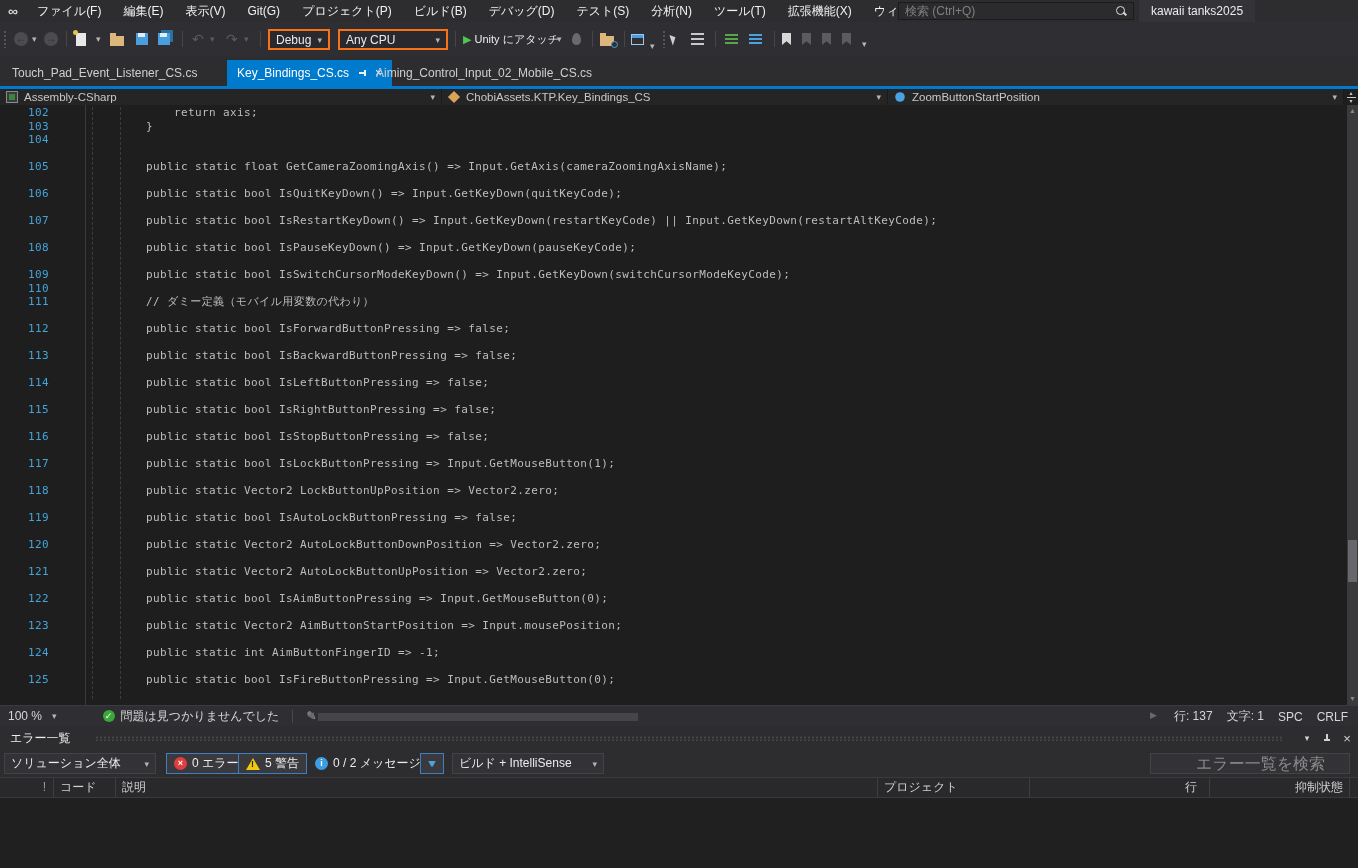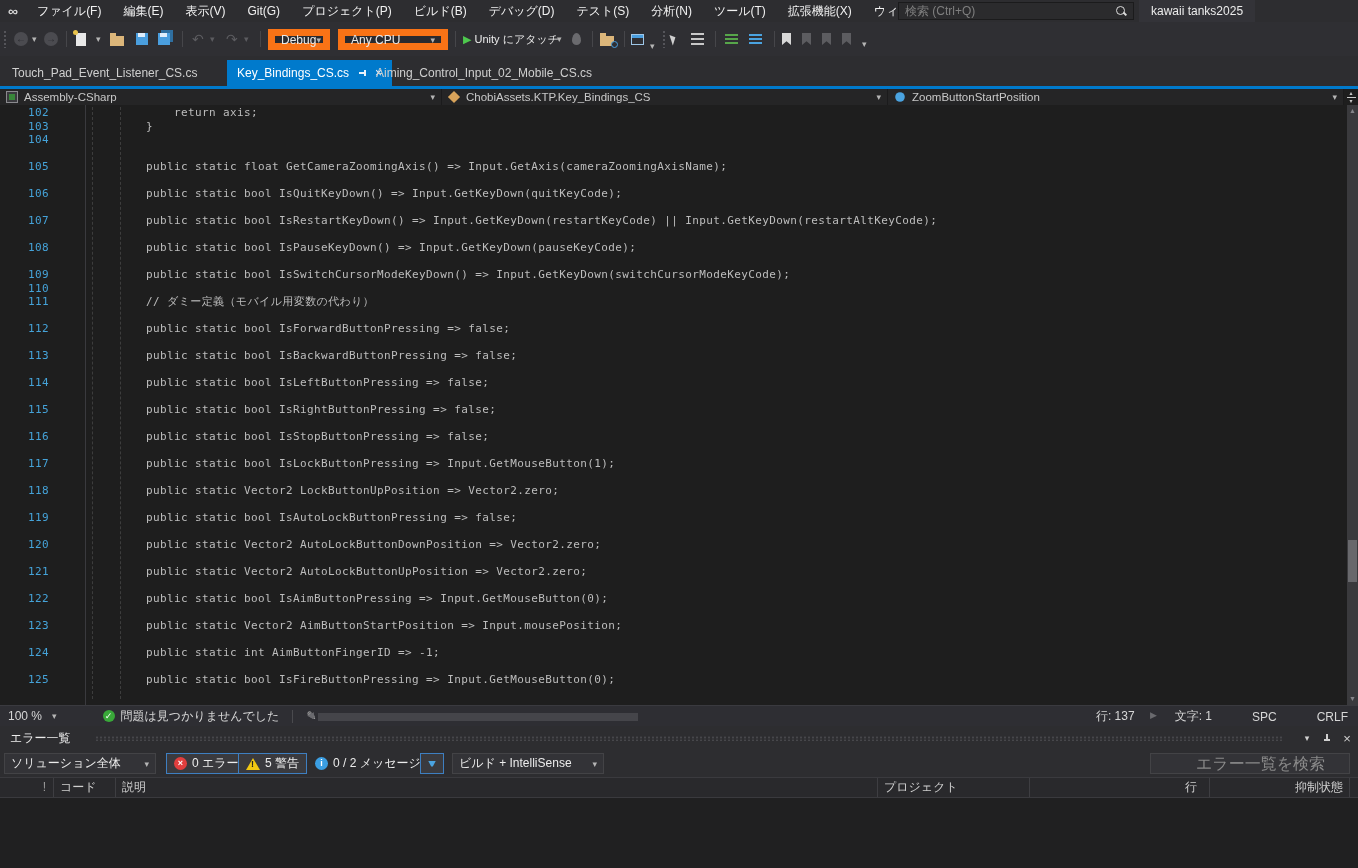--- a/index.html
+++ b/index.html
@@ -18,21 +18,21 @@
   .mag::after{content:"";position:absolute;left:8px;top:8px;width:4px;height:1.7px;background:#dcdcdc;transform:rotate(45deg);}
   #solution-badge{position:absolute;left:1139px;top:0;height:22px;line-height:22px;padding:0 12px;background:#333338;color:#ececec;}
   
   #toolbar{position:absolute;top:22px;left:0;right:0;height:34px;background:#2f2f33;}
   .tbi{position:absolute;top:7px;height:20px;display:flex;align-items:center;justify-content:center;color:#c8c8c8;}
   .tsep{position:absolute;top:9px;width:1px;height:16px;background:#46464a;}
   .grip{position:absolute;top:8px;width:4px;height:18px;background:radial-gradient(circle,#55555a 1px,transparent 1.2px);background-size:4px 4px;}
   .chev{font-size:9px;color:#b5b5b5;}
   .disabled{color:#5c5c60 !important;}
   .navcircle{width:14px;height:14px;border-radius:50%;background:#4b4b50;color:#2a2a2e;font-size:10px;line-height:14px;text-align:center;}
-  .combo{position:absolute;top:7px;height:21px;background:#2a2a2e;border:7px solid #f97316;display:flex;align-items:center;padding:0 6px;color:#eaeaea;}
+  .combo{position:absolute;top:7px;height:21px;background:#2a2a2e;border:2px solid #f97316;display:flex;align-items:center;padding:0 6px;color:#eaeaea;}
   .combo .chev{margin-left:auto;}
   .floppy{width:12px;height:12px;background:#4a9ede;position:relative;}
   .floppy::before{content:"";position:absolute;left:2px;top:0;width:7px;height:4px;background:#dfeefc;}
   .floppy2{box-shadow:3px -3px 0 0 #2f6fa0;}
   .folder{width:14px;height:10px;background:#dcb67a;position:relative;margin-top:3px;}
   .folder::before{content:"";position:absolute;left:0;top:-3px;width:6px;height:3px;background:#dcb67a;}
   .page{width:10px;height:13px;background:#e8e8e8;position:relative;}
   .page::after{content:"";position:absolute;left:-3px;top:-3px;width:5px;height:5px;background:#e9c24a;border-radius:50%;}
   .flame{width:9px;height:12px;background:#6a6a6e;border-radius:50% 50% 50% 50%/65% 65% 35% 35%;}
   .minimag{position:absolute;right:-4px;bottom:-2px;width:7px;height:7px;border:1.5px solid #4a9ede;border-radius:50%;background:#2f2f33;}
@@ -77,21 +77,21 @@
   #vscroll .arr{position:absolute;left:0;width:11px;height:12px;color:#85858a;font-size:7px;text-align:center;line-height:12px;}
   #vthumb{position:absolute;left:1px;width:9px;top:435px;height:42px;background:#68686c;}
   
   #statusbar{position:absolute;top:705px;left:0;right:0;height:21px;background:#2e2e33;border-top:1px solid #3a3a3f;display:flex;align-items:center;color:#d7d7d7;}
   .sb-item{display:flex;align-items:center;height:21px;padding:0 5px;}
   .healthdot{width:12px;height:12px;border-radius:50%;background:#39a839;color:#fff;font-size:9px;line-height:12px;text-align:center;margin-right:6px;}
   .sbsep{width:1px;height:13px;background:#4a4a4e;margin:0 8px;}
   #hscroll-left{position:absolute;left:307px;color:#6a6a6e;font-size:9px;top:4px;}
   #hscroll-right{position:absolute;left:1150px;color:#6a6a6e;font-size:9px;top:4px;}
   #hthumb{position:absolute;left:318px;top:7px;width:320px;height:8px;background:#45454a;}
-  #sb-right{position:absolute;right:10px;top:0;height:21px;display:flex;align-items:center;gap:40px;color:#d7d7d7;}
+  #sb-right{position:absolute;right:10px;top:0;height:21px;display:flex;align-items:center;gap:14px;color:#d7d7d7;}
   
   #panel{position:absolute;top:726px;left:0;right:0;bottom:0;background:#2d2d30;}
   #panel-header{position:absolute;top:0;left:0;right:0;height:24px;display:flex;align-items:center;}
   #panel-title{padding:0 10px;color:#ececec;}
   #panel-grip{flex:1;height:5px;margin:0 14px;background:radial-gradient(circle,#47474b 1px,transparent 1.2px);background-size:4px 3px;}
   .ph-ic{width:18px;height:18px;display:flex;align-items:center;justify-content:center;color:#d0d0d0;margin-right:2px;}
   .pinv{width:8px;height:8px;position:relative;}
   .pinv::before{content:"";position:absolute;left:3px;top:0;width:2px;height:6px;background:#d0d0d0;}
   .pinv::after{content:"";position:absolute;left:1px;top:5px;width:6px;height:2px;background:#d0d0d0;}
   #panel-toolbar{position:absolute;top:24px;left:0;right:0;height:27px;}

